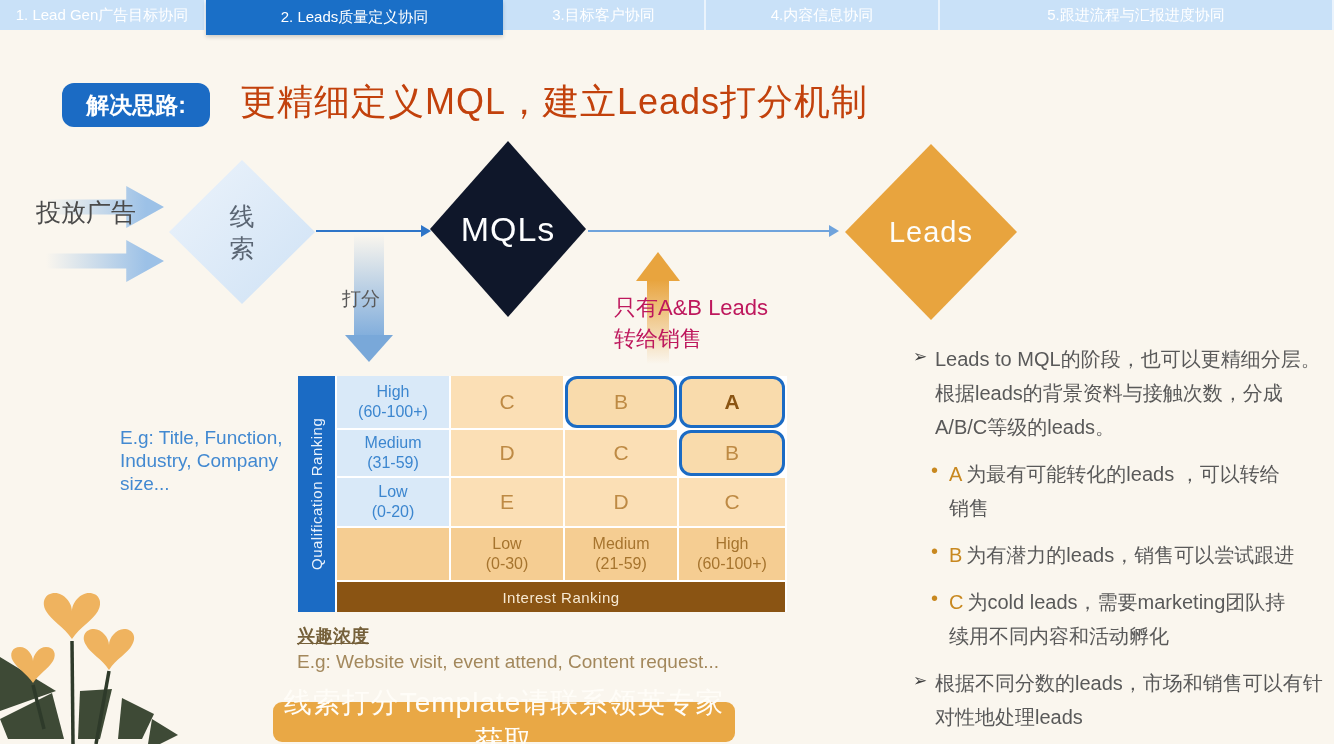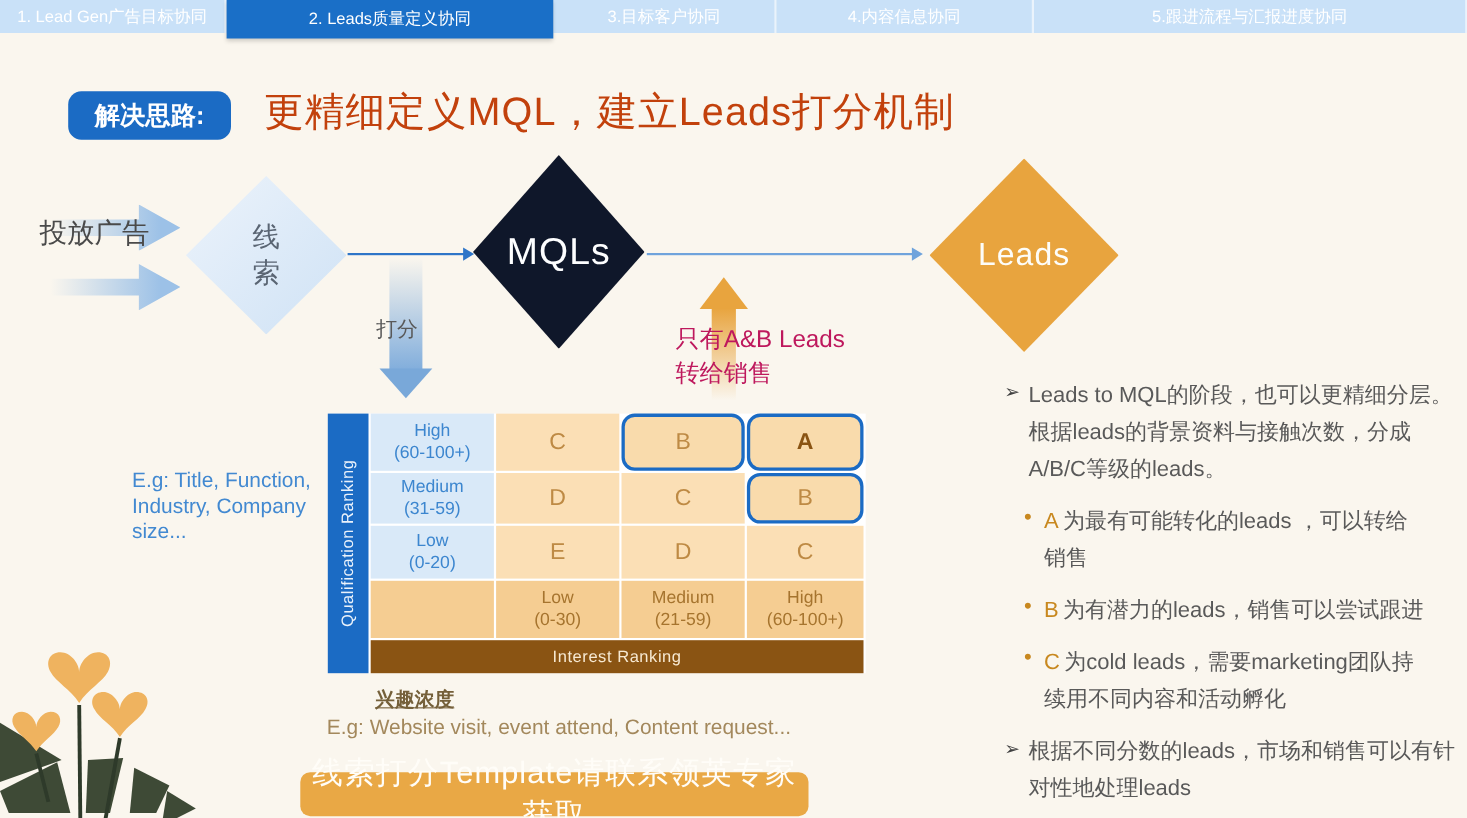--- a/index.html
+++ b/index.html
@@ -71,21 +71,21 @@
                align-items:center; justify-content:center; font-size:16px; line-height:20px; }
   .m-blank { background:#F5CD92; }
   .m-xbar { grid-area:5/2/6/6; background:#8A5413; color:#F7E9D2; font-size:15px;
             display:flex; align-items:center; justify-content:center; letter-spacing:.5px; }
 
   
   .qual-note { position:absolute; left:120px; top:426px; width:175px; color:#4289D1; }
   .qual-note .nt { font-size:20px; font-weight:bold; text-decoration:underline; color:#2E75C5; margin-bottom:5px; }
   .qual-note .nb { font-size:19px; line-height:23px; }
   .int-note { position:absolute; left:297px; top:624px; width:470px; color:#A3885C; }
-  .int-note .nt { font-size:18px; font-weight:bold; text-decoration:underline; color:#75603A; margin-bottom:3px;margin-left:44px; }
+  .int-note .nt { font-size:18px; font-weight:bold; text-decoration:underline; color:#75603A; margin-bottom:3px; }
   .int-note .nb { font-size:19px; }
 
   
   .insights { position:absolute; left:905px; top:342px; width:429px; color:#595959; }
   .note { display:flex; margin-bottom:13px; }
   .note .glyph { font-size:17px; color:#404040; width:30px; flex:0 0 30px; text-align:left; padding-left:8px; padding-top:4px; }
   .note.dot .glyph { width:24px; flex:0 0 24px; padding-left:26px; flex-basis:44px; color:#C8881F; font-size:20px; padding-top:2px; }
   .note p { font-size:20px; line-height:34px; }
   .note.arrow p { max-width:388px; }
   .note.dot p { max-width:348px; }

